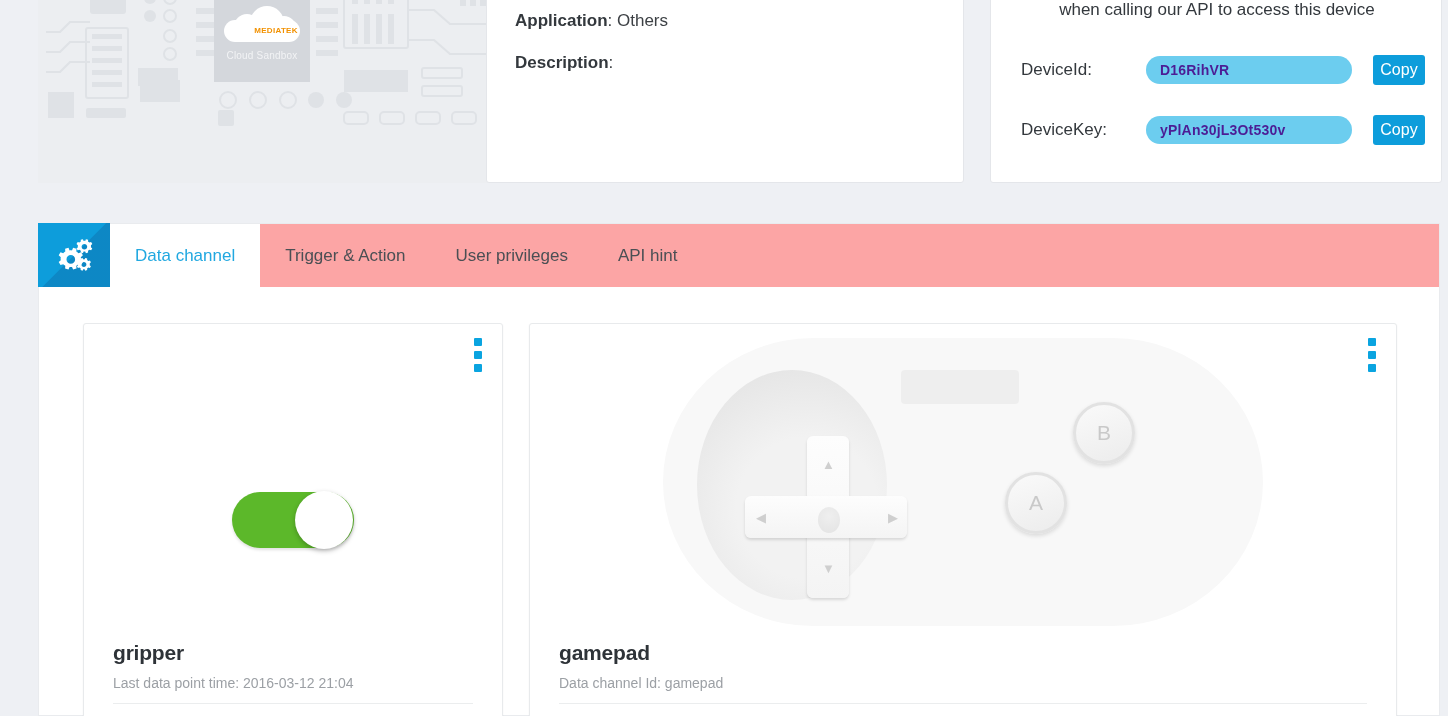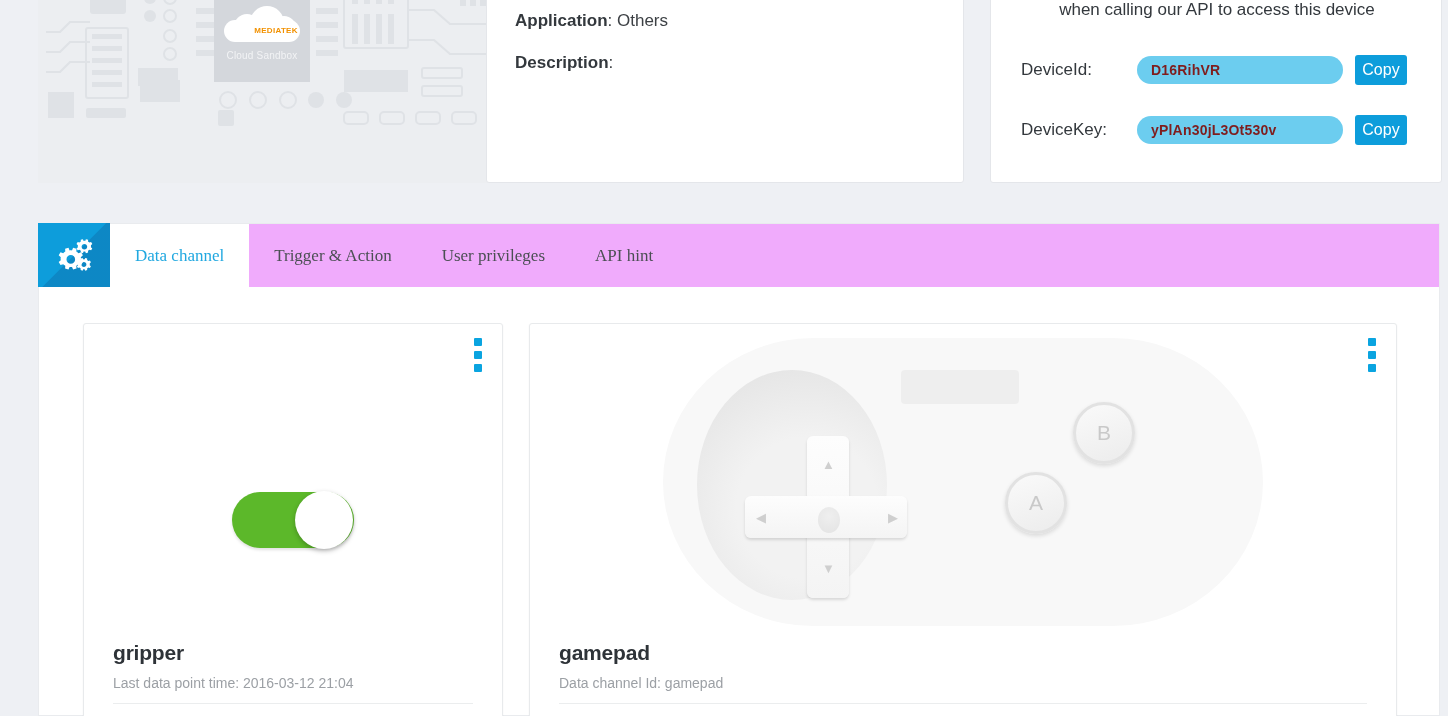--- a/index.html
+++ b/index.html
@@ -55,39 +55,39 @@
 
   
   .cred-card {
     position: absolute; left: 990px; top: -75px; width: 452px; height: 258px;
     background: #fff; border: 1px solid #e4e6ea; border-radius: 3px;
   }
   .cred-note {
     position: absolute; left: 0; top: 74px; width: 452px; text-align: center;
     font-size: 17px; color: #33383d; white-space: nowrap;
   }
-  .cred-row { position: absolute; left: 30px; display: flex; align-items: center; }
+  .cred-row { position: absolute; left: 30px; display: flex; align-items: center; gap: 9px; }
   .row-id  { top: 129px; }
   .row-key { top: 189px; }
   .cred-label { font-size: 17px; color: #33383d; width: 116px; }
   .cred-pill {
     width: 206px; height: 28px; background: #6ccdef; border-radius: 14px;
-    color: #7f1d1d; font-size: 14px; font-weight: bold;
+    color: #4c1d95; font-size: 14px; font-weight: bold;
     display: flex; align-items: center; padding-left: 14px; letter-spacing: .2px;
   }
   .copy-btn {
     margin-left: 12px; width: 52px; height: 30px; background: #0d9ddb;
     border: none; border-radius: 3px; color: #fff; font-size: 16px;
     font-family: "Liberation Sans", sans-serif; cursor: pointer;
   }
 
   
   .tabbar {
     position: absolute; left: 38px; top: 223px; width: 1402px; height: 64px;
-    background: #f0abfc; border: 1px solid #e9ebee; border-bottom: none; font-family: Liberation Serif, serif;
+    background: #fca5a5; border: 1px solid #e9ebee; border-bottom: none;
   }
   .tab-icon {
     position: absolute; left: -1px; top: -1px; width: 72px; height: 66px;
     background: #0d9ddb; overflow: hidden;
   }
   .tab-icon .shadow {
     position: absolute; left: 0; top: 0; width: 100%; height: 100%;
     background: linear-gradient(135deg, rgba(0,0,0,0) 49%, rgba(13,80,140,.28) 50%);
   }
   .tab-icon svg { position: absolute; left: 16px; top: 16px; }

